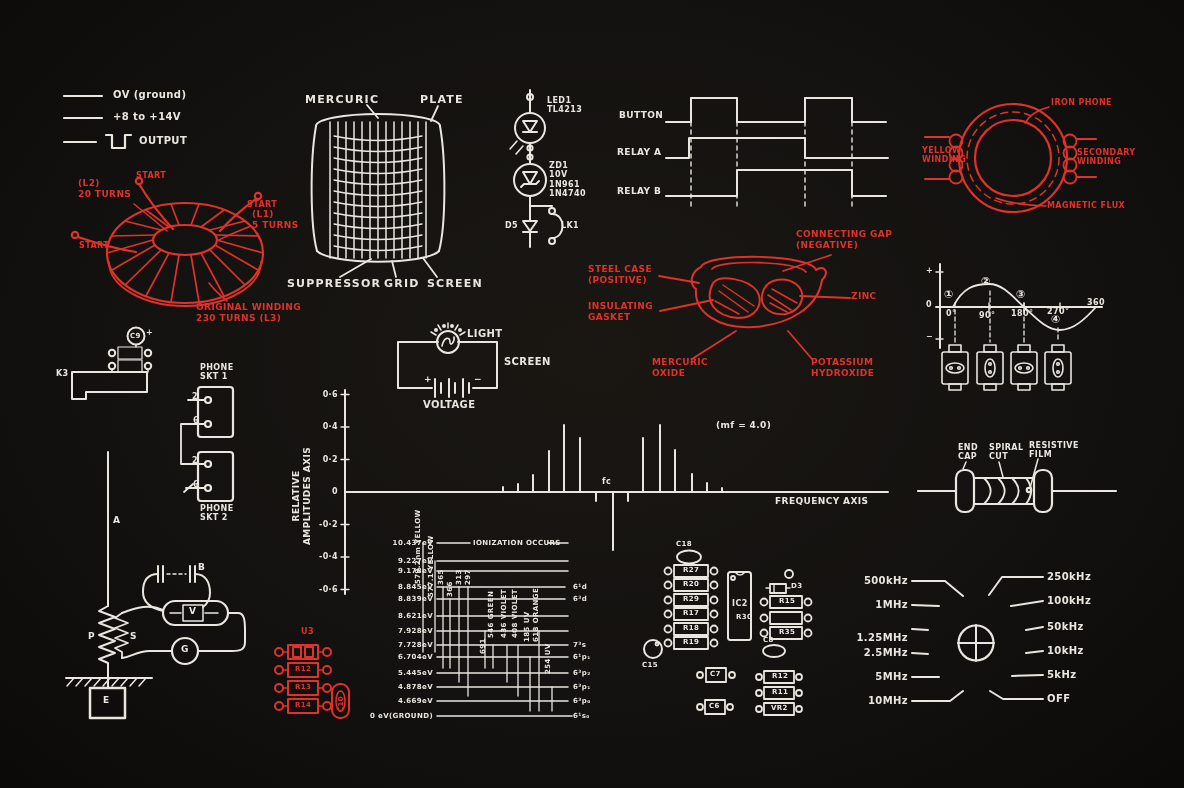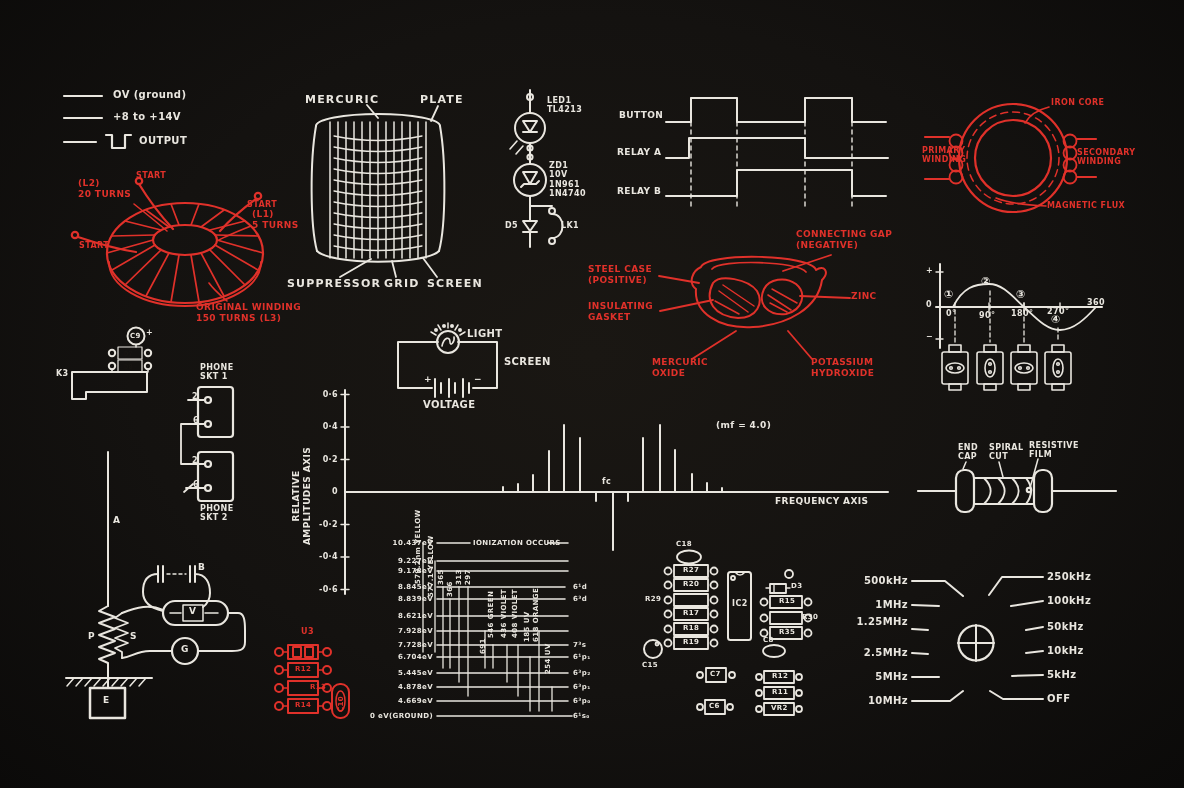--- a/index.html
+++ b/index.html
@@ -360,43 +360,43 @@
 <div class="lb f10" style="left:139px;top:135px">OUTPUT</div>
 
 <div class="lb f8 red" style="left:136px;top:171px">START</div>
 <div class="lb f9 red" style="left:78px;top:178px">(L2)
 20 TURNS</div>
 <div class="lb f8 red" style="left:247px;top:200px">START</div>
 <div class="lb f9 red" style="left:252px;top:209px">(L1)
 5 TURNS</div>
 <div class="lb f8 red" style="left:79px;top:241px">START</div>
 <div class="lb f9 red" style="left:196px;top:302px">ORIGINAL WINDING
-150 TURNS (L3)</div>
+230 TURNS (L3)</div>
 
 <div class="lb f11" style="left:305px;top:94px">MERCURIC</div>
 <div class="lb f11" style="left:420px;top:94px">PLATE</div>
 <div class="lb f11" style="left:287px;top:278px">SUPPRESSOR</div>
 <div class="lb f11" style="left:384px;top:278px">GRID</div>
 <div class="lb f11" style="left:427px;top:278px">SCREEN</div>
 
 <div class="lb f8" style="left:547px;top:96px">LED1
 TL4213</div>
 <div class="lb f8" style="left:549px;top:161px">ZD1
 10V
 1N961
 1N4740</div>
 <div class="lb f8" style="left:505px;top:221px">D5</div>
 <div class="lb f8" style="left:561px;top:221px">LK1</div>
 
 <div class="lb f9" style="left:619px;top:110px">BUTTON</div>
 <div class="lb f9" style="left:617px;top:147px">RELAY A</div>
 <div class="lb f9" style="left:617px;top:186px">RELAY B</div>
 
-<div class="lb f8 red" style="left:1051px;top:98px">IRON CORE</div>
-<div class="lb f8 red" style="left:922px;top:146px">PRIMARY
+<div class="lb f8 red" style="left:1051px;top:98px">IRON PHONE</div>
+<div class="lb f8 red" style="left:922px;top:146px">YELLOW
 WINDING</div>
 <div class="lb f8 red" style="left:1077px;top:148px">SECONDARY
 WINDING</div>
 <div class="lb f8 red" style="left:1047px;top:201px">MAGNETIC FLUX</div>
 
 <div class="lb f9 red" style="left:796px;top:229px">CONNECTING GAP
 (NEGATIVE)</div>
 <div class="lb f9 red" style="left:588px;top:264px">STEEL CASE
 (POSITIVE)</div>
 <div class="lb f9 red" style="left:588px;top:301px">INSULATING
@@ -494,54 +494,54 @@
 <div class="lb f9" style="left:113px;top:515px">A</div>
 <div class="lb f9" style="left:198px;top:562px">B</div>
 <div class="lb f9" style="left:88px;top:631px">P</div>
 <div class="lb f9" style="left:130px;top:631px">S</div>
 <div class="lb f9" style="left:189px;top:606px">V</div>
 <div class="lb f9" style="left:181px;top:644px">G</div>
 <div class="lb f9" style="left:103px;top:695px">E</div>
 
 <div class="lb f8 red" style="left:301px;top:627px">U3</div>
 <div class="lb f7 red" style="left:295px;top:665px">R12</div>
-<div class="lb f7 red" style="left:310px;top:683px">R13</div>
+<div class="lb f7 red" style="left:295px;top:683px">R13</div>
 <div class="lb f7 red" style="left:295px;top:701px">R14</div>
 <div class="lb f7 red rot" style="left:337px;top:712px">C10</div>
 
 <div class="lb f7" style="left:676px;top:540px">C18</div>
 <div class="lb f7" style="left:683px;top:566px">R27</div>
 <div class="lb f7" style="left:683px;top:580px">R20</div>
-<div class="lb f7" style="left:645px;top:595px">R29</div>
+<div class="lb f7" style="left:683px;top:595px">R29</div>
 <div class="lb f7" style="left:683px;top:609px">R17</div>
 <div class="lb f7" style="left:683px;top:624px">R18</div>
 <div class="lb f7" style="left:683px;top:638px">R19</div>
 <div class="lb f8" style="left:732px;top:599px">IC2</div>
 <div class="lb f7" style="left:791px;top:582px">D3</div>
 <div class="lb f7" style="left:779px;top:597px">R15</div>
-<div class="lb f7" style="left:802px;top:613px">R30</div>
+<div class="lb f7" style="left:736px;top:613px">R30</div>
 <div class="lb f7" style="left:779px;top:628px">R35</div>
 <div class="lb f7" style="left:763px;top:636px">C8</div>
 <div class="lb f7" style="left:642px;top:661px">C15</div>
 <div class="lb f7" style="left:710px;top:670px">C7</div>
 <div class="lb f7" style="left:772px;top:672px">R12</div>
 <div class="lb f7" style="left:772px;top:688px">R11</div>
 <div class="lb f7" style="left:771px;top:704px">VR2</div>
 <div class="lb f7" style="left:709px;top:702px">C6</div>
 
 <div class="lb f8" style="left:958px;top:443px">END
 CAP</div>
 <div class="lb f8" style="left:989px;top:443px">SPIRAL
 CUT</div>
 <div class="lb f8" style="left:1029px;top:441px">RESISTIVE
 FILM</div>
 
 <div class="lb f10 ra" style="left:908px;top:575px">500kHz</div>
 <div class="lb f10 ra" style="left:908px;top:599px">1MHz</div>
-<div class="lb f10 ra" style="left:908px;top:616px">1.25MHz</div>
+<div class="lb f10 ra" style="left:908px;top:632px">1.25MHz</div>
 <div class="lb f10 ra" style="left:908px;top:647px">2.5MHz</div>
 <div class="lb f10 ra" style="left:908px;top:671px">5MHz</div>
 <div class="lb f10 ra" style="left:908px;top:695px">10MHz</div>
 <div class="lb f10" style="left:1047px;top:571px">250kHz</div>
 <div class="lb f10" style="left:1047px;top:595px">100kHz</div>
 <div class="lb f10" style="left:1047px;top:621px">50kHz</div>
 <div class="lb f10" style="left:1047px;top:645px">10kHz</div>
 <div class="lb f10" style="left:1047px;top:669px">5kHz</div>
 <div class="lb f10" style="left:1047px;top:693px">OFF</div>
 

